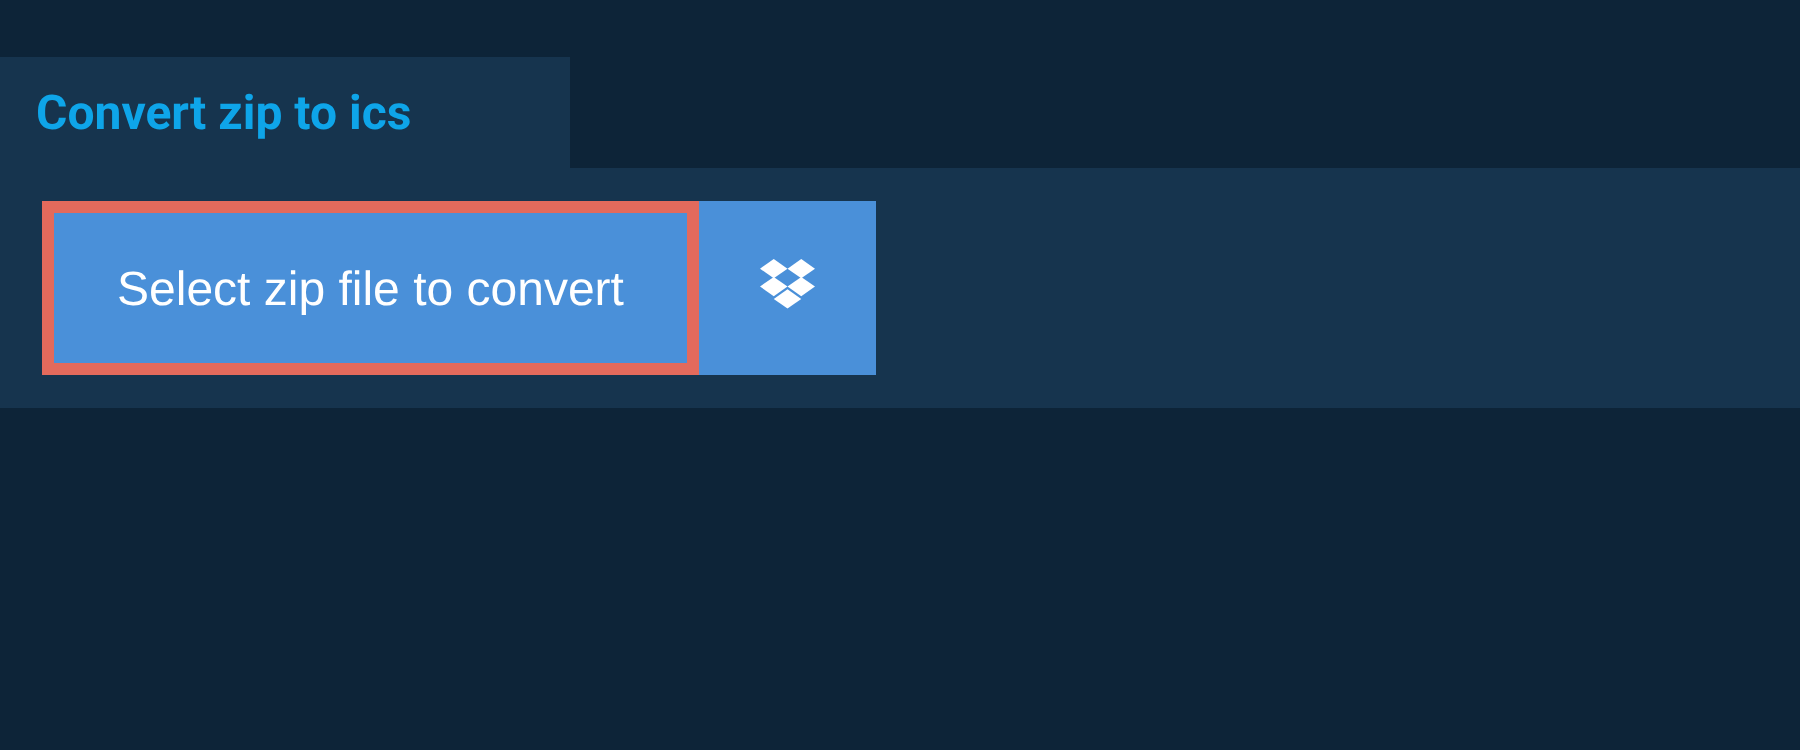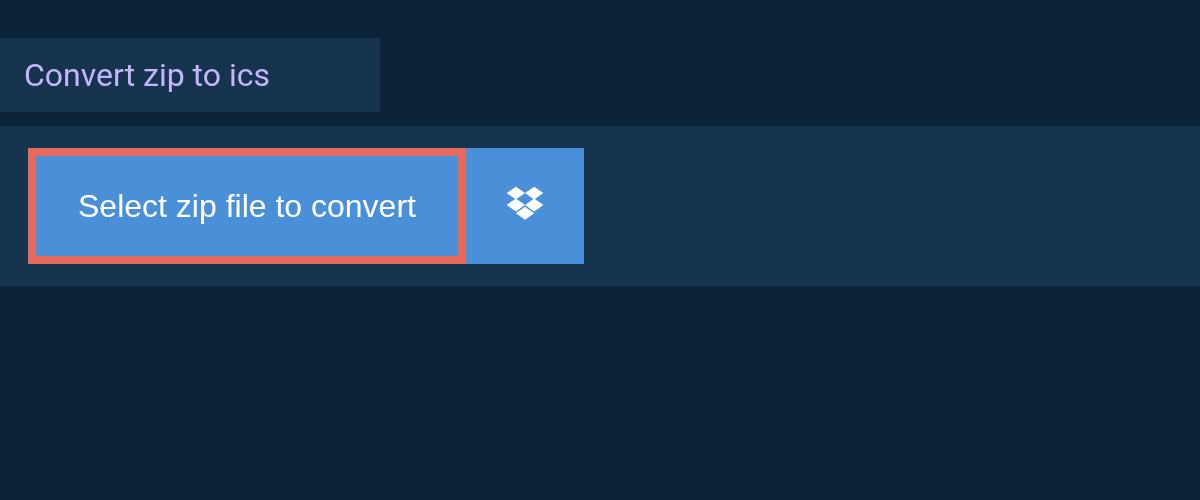--- a/index.html
+++ b/index.html
@@ -16,28 +16,28 @@
     }
     .tab-header {
       display: inline-block;
       background: #16344e;
       padding: 18px 32px 18px 24px;
       margin-top: 38px;
       margin-left: 0;
       width: 380px;
     }
     .tab-title {
-      color: #c4b5fd;
+      color: #0ea5e9;
       font-size: 32px;
-      font-weight: 400;
+      font-weight: 700;
     }
     .upload-section {
       background: #16344e;
       padding: 22px 22px 22px 28px;
-      margin-top: 14px;
+      margin-top: 0;
       display: flex;
       align-items: stretch;
     }
     .select-file-button {
       background: #4a90d9;
       border: 8px solid #e36a5c;
       color: #ffffff;
       font-size: 32px;
       font-weight: 300;
       padding: 24px 42px;

